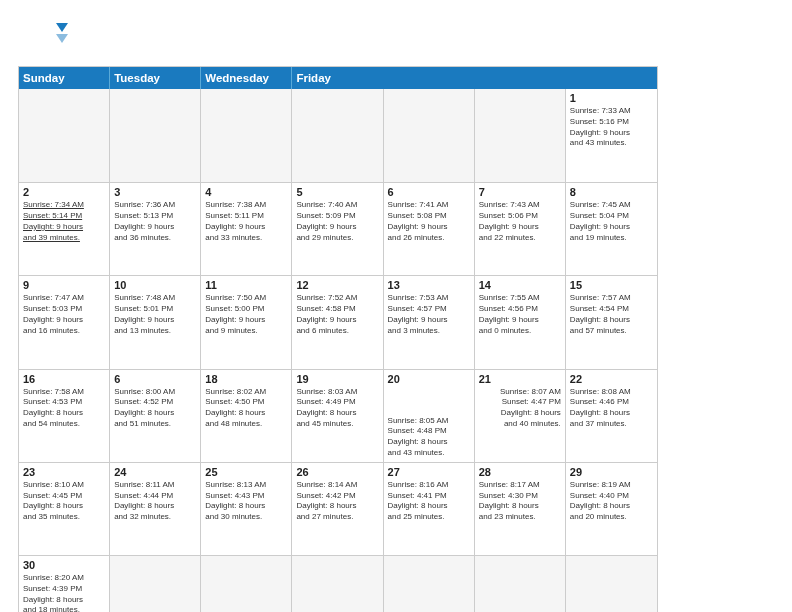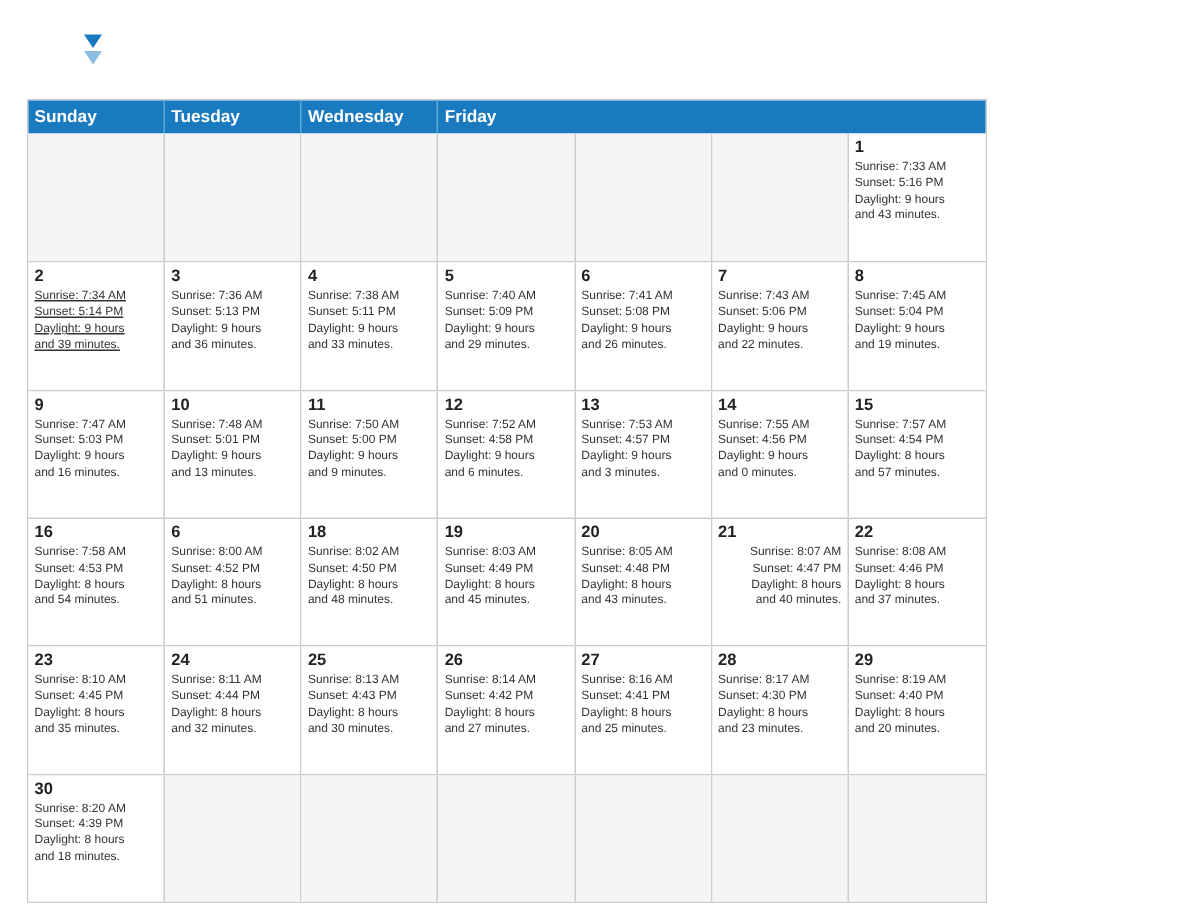--- a/index.html
+++ b/index.html
@@ -267,21 +267,21 @@
           </div>
           <div class="cal-cell">
             <span class="day-num">19</span>
             <div class="day-info" style="white-space: pre-line;">Sunrise: 8:03 AM
 Sunset: 4:49 PM
 Daylight: 8 hours
 and 45 minutes.</div>
           </div>
           <div class="cal-cell">
             <span class="day-num">20</span>
-            <div class="day-info" style="white-space: pre-line;">Sunrise: 8:05 AM
+            <div class="day-info" style="white-space: pre-line; margin-top: 31px;">Sunrise: 8:05 AM
 Sunset: 4:48 PM
 Daylight: 8 hours
 and 43 minutes.</div>
           </div>
           <div class="cal-cell">
             <span class="day-num">21</span>
             <div class="day-info" style="white-space: pre-line; text-align: right;">Sunrise: 8:07 AM
 Sunset: 4:47 PM
 Daylight: 8 hours
 and 40 minutes.</div>

